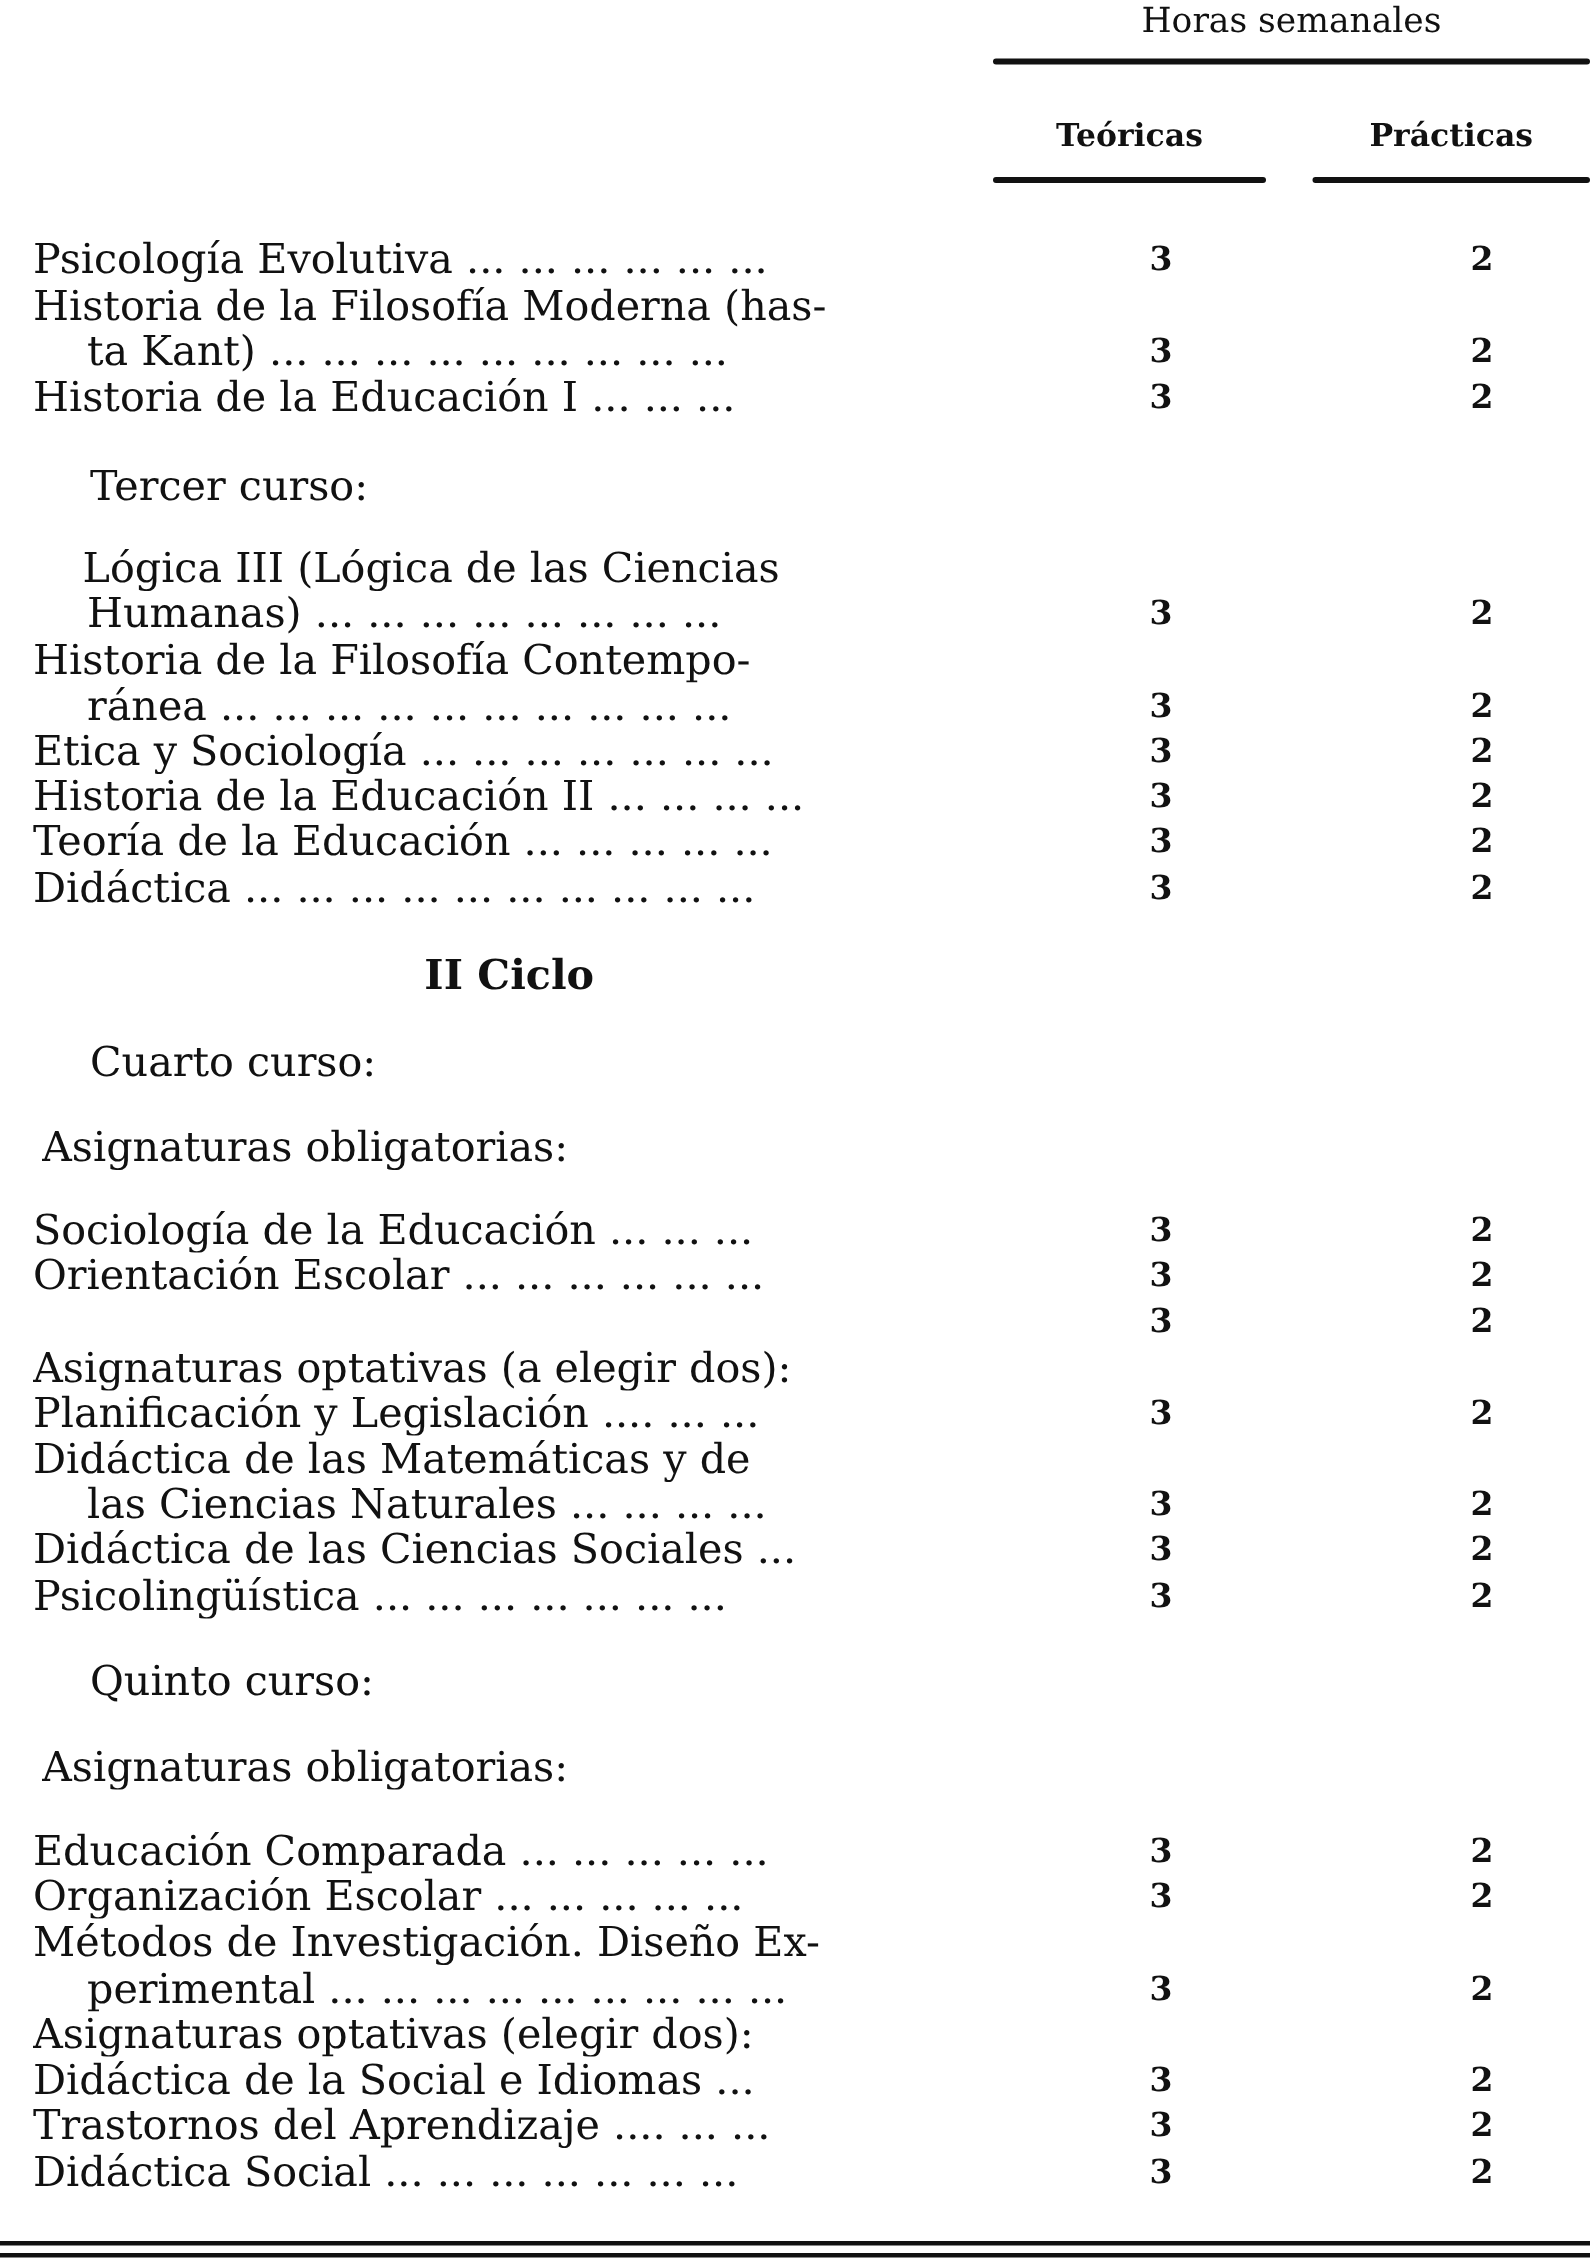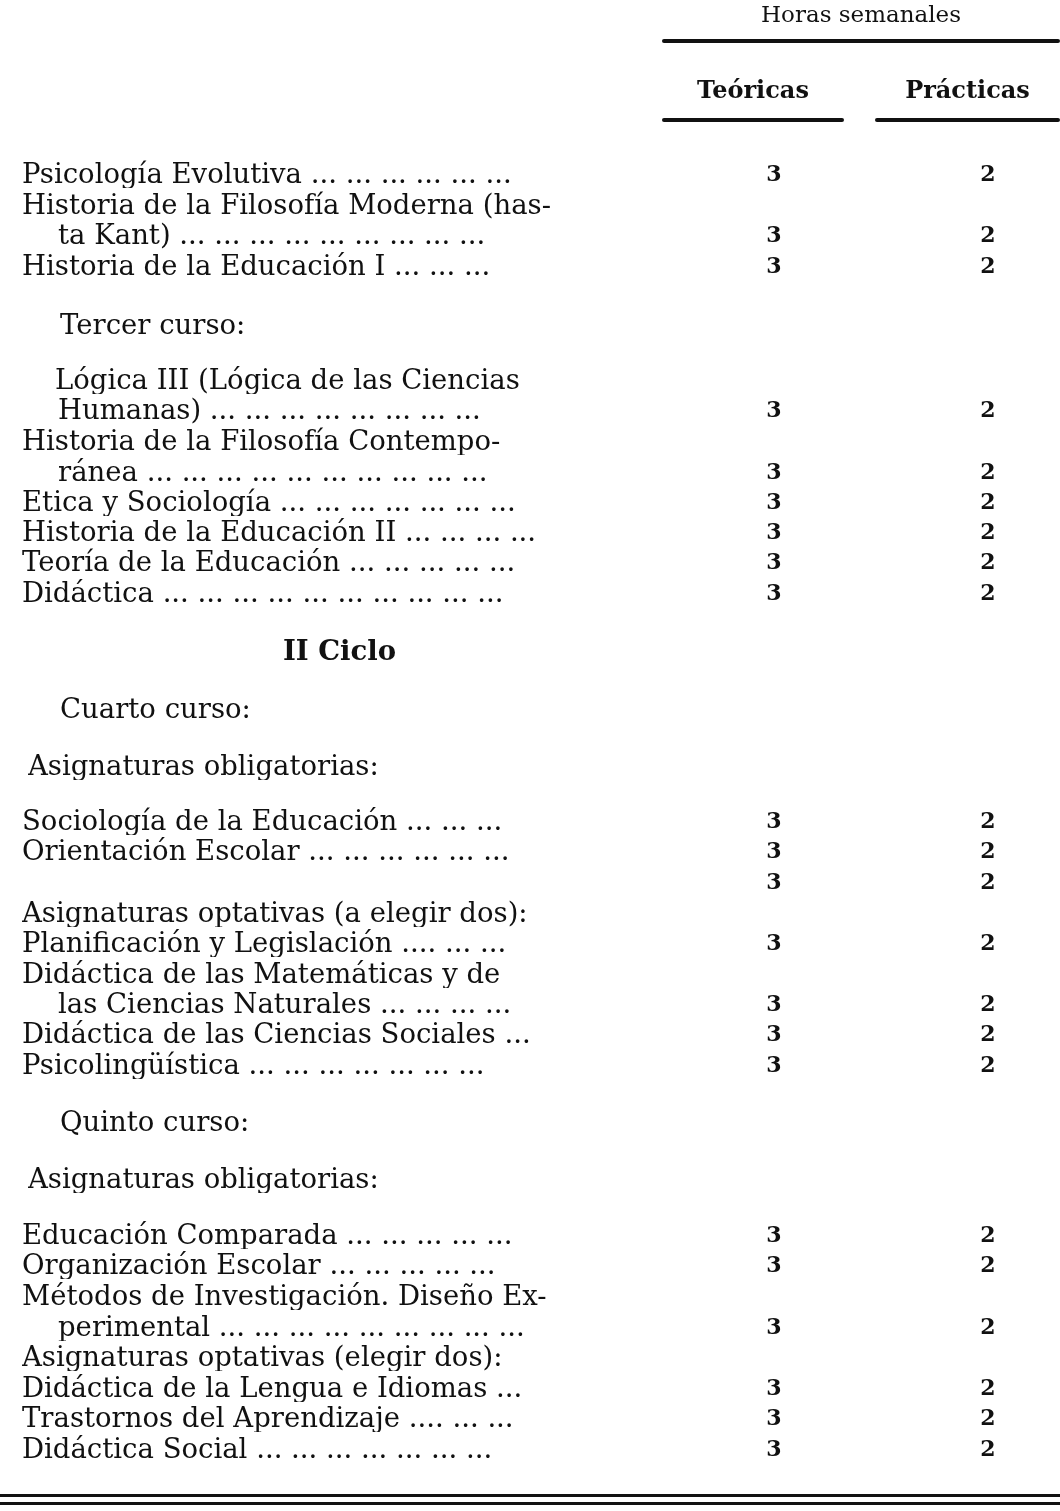--- a/index.html
+++ b/index.html
@@ -7,21 +7,21 @@
     width: 1060px; height: 1511px; position: relative; overflow: hidden;
     font-family: "DejaVu Serif", "Liberation Serif", serif;
     color: #111111;
   }
   .hdr-title {
     position: absolute; left: 662px; width: 398px; top: 0px;
     text-align: center; font-size: 23px; line-height: 28px;
   }
   .rule { position: absolute; background: #111; height: 4px; border-radius: 2px; }
   .col-head {
-    position: absolute; top: 76px; font-size: 24px; font-weight: bold;
+    position: absolute; top: 76px; font-size: 21px; font-weight: bold;
     text-align: center; line-height: 28px;
   }
   .row {
     position: absolute; left: 12px; width: 1060px; height: 30px;
   }
   .label {
     position: absolute; left: 10px; width: 625px; top: 0;
     font-size: 27.5px; line-height: 30px; white-space: nowrap; overflow: hidden;
   }
   .label.indent { left: 46px; width: 589px; }
@@ -176,21 +176,21 @@
     </div>
     <div class="row" style="top: 1311px;">
       <div class="label indent">perimental ... ... ... ... ... ... ... ... ...</div>
       <div class="val t">3</div>
       <div class="val p">2</div>
     </div>
     <div class="row" style="top: 1341px;">
       <div class="label">Asignaturas optativas (elegir dos):</div>
     </div>
     <div class="row" style="top: 1372px;">
-      <div class="label">Didáctica de la Lengua e Idiomas ...</div>
+      <div class="label">Didáctica de la Social e Idiomas ...</div>
       <div class="val t">3</div>
       <div class="val p">2</div>
     </div>
     <div class="row" style="top: 1402px;">
       <div class="label">Trastornos del Aprendizaje .... ... ...</div>
       <div class="val t">3</div>
       <div class="val p">2</div>
     </div>
     <div class="row" style="top: 1433px;">
       <div class="label">Didáctica Social ... ... ... ... ... ... ...</div>

